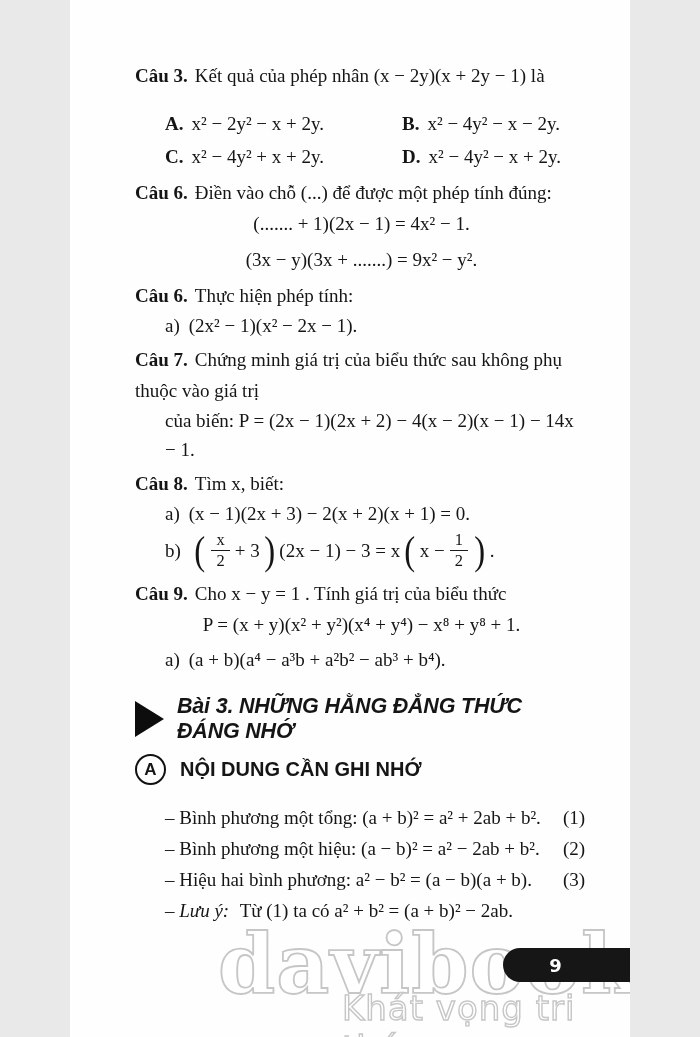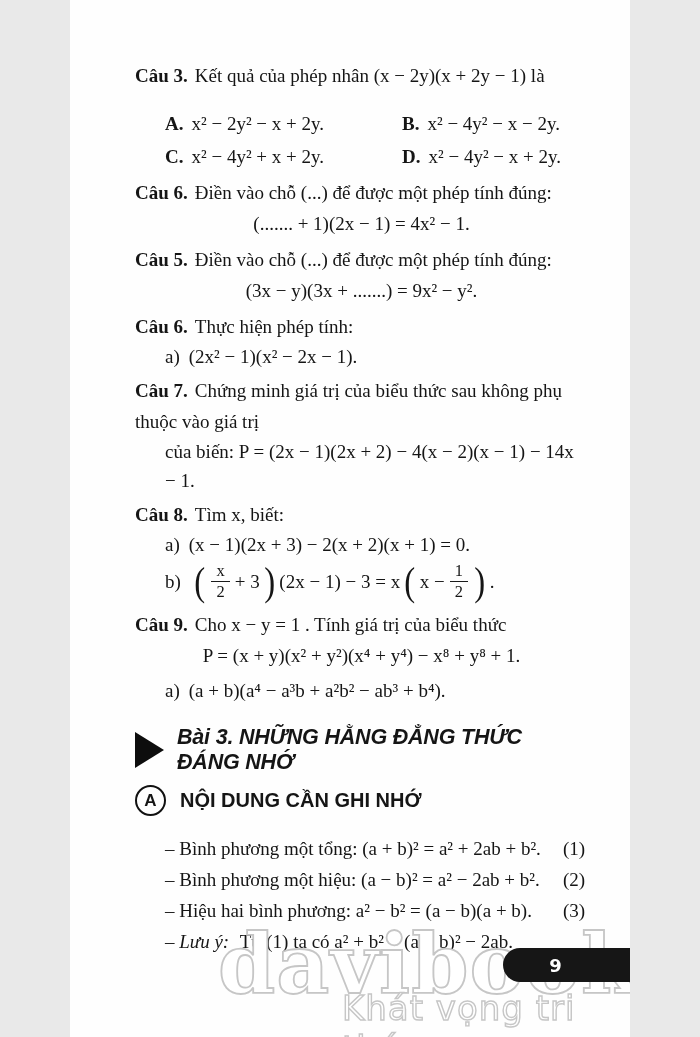--- a/index.html
+++ b/index.html
@@ -79,21 +79,20 @@
         <div class="option"><span class="opt-letter">D.</span><span>x² − 4y² − x + 2y.</span></div>
       </div>
     </div>
 
     <div class="q">
       <div class="q-title"><span class="q-label">Câu 6.</span><span>Điền vào chỗ (...) để được một phép tính đúng:</span></div>
       <div class="centered">(....... + 1)(2x − 1) = 4x² − 1.</div>
     </div>
 
     <div class="q">
-      <div class="q-title"><span class="q-label">Câu 5.</span><span>Điền vào chỗ (...) để được một phép tính đúng:</span></div>
       <div class="centered">(3x − y)(3x + .......) = 9x² − y².</div>
     </div>
 
     <div class="q">
       <div class="q-title"><span class="q-label">Câu 6.</span><span>Thực hiện phép tính:</span></div>
       <div class="subline"><span class="sub-label">a)</span><span>(2x² − 1)(x² − 2x − 1).</span></div>
     </div>
 
     <div class="q">
       <div class="q-title"><span class="q-label">Câu 7.</span><span>Chứng minh giá trị của biểu thức sau không phụ thuộc vào giá trị</span></div>

